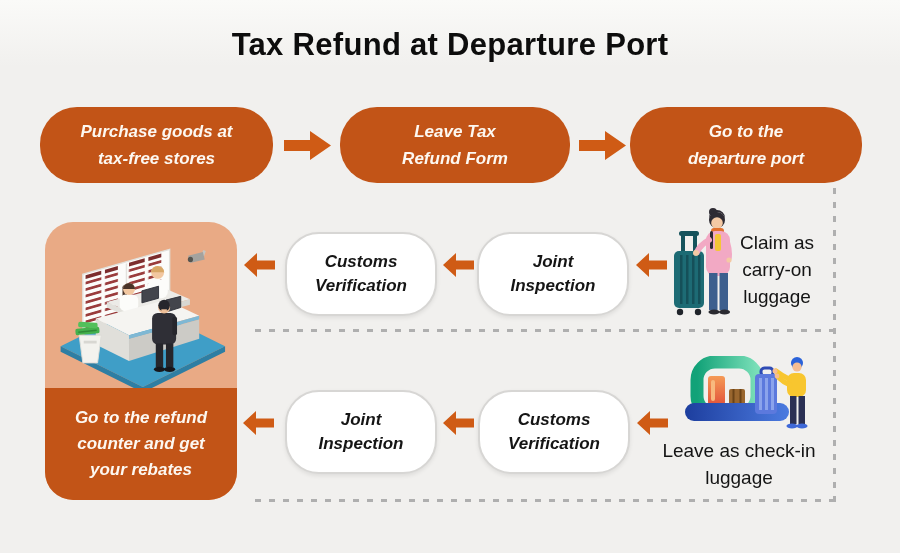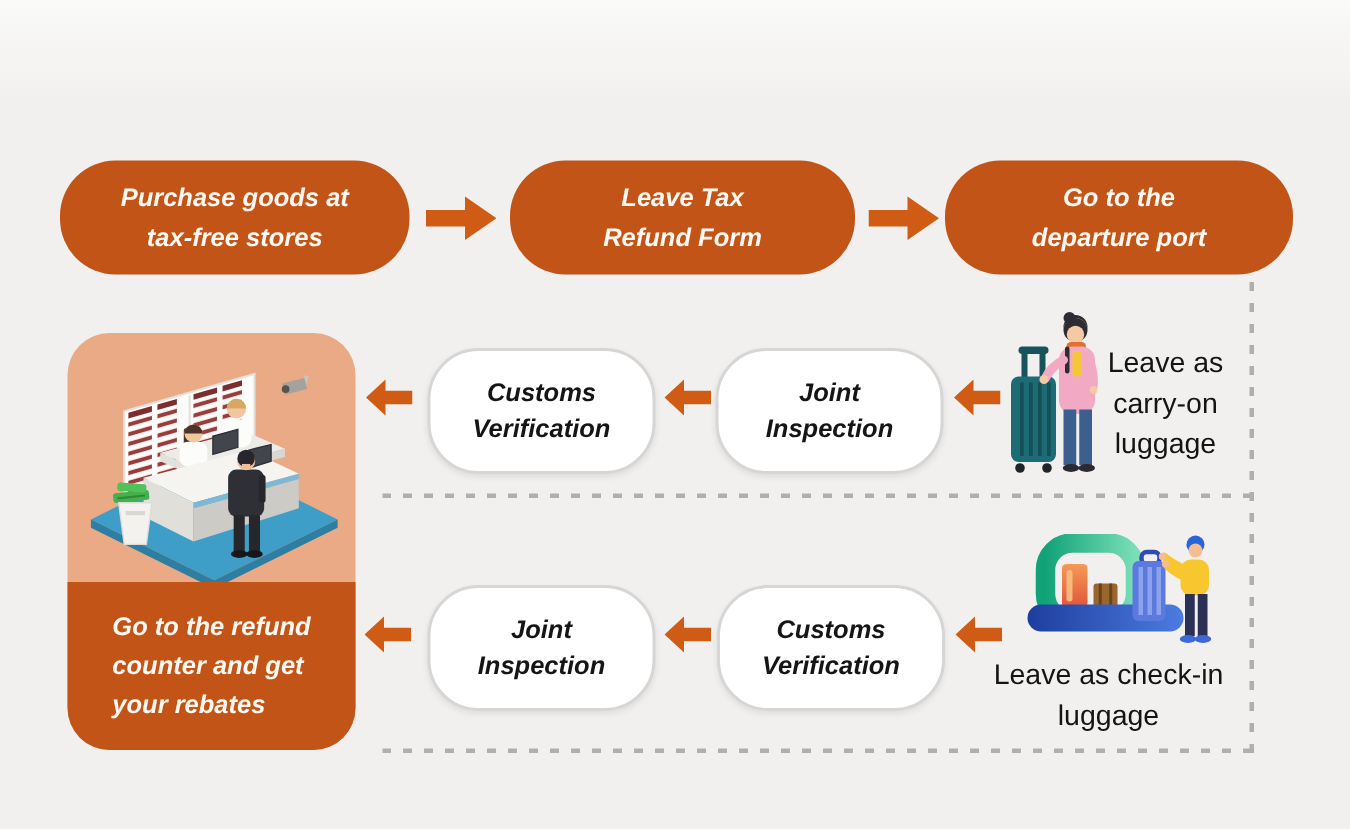--- a/index.html
+++ b/index.html
@@ -46,29 +46,30 @@
     position:absolute; left:45px; top:222px; width:192px; height:278px;
     background:var(--panel-top,#E9AA85); border-radius:28px;
   }
   .panel-bottom {
     position:absolute; left:0; bottom:0; width:100%; height:112px;
     background:var(--panel-bottom,#C25417); border-radius:0 0 28px 28px;
     display:flex; align-items:center; justify-content:center;
   }
   .panel-label {
     color:var(--label-text-light,#FDF8F1); font-style:italic; font-weight:bold;
-    font-size:17px; line-height:26px; white-space:pre-line;
+    font-size:17px; line-height:26px; text-align:center; white-space:pre-line;
   }
   .illu { position:absolute; }
 </style>
 </head>
 <body>
 
 <div class="canvas">
 
+  <h1 class="title">Tax Refund at Departure Port</h1>
 
   <div class="step-box" style="left:40px; top:107px; width:233px;">
     <span class="step-label">Purchase goods at
 tax-free stores</span>
   </div>
 
   <svg class="arrow" style="left:284px; top:130px;" width="47" height="31" viewBox="0 0 47 31">
     <polygon points="0,10 26,10 26,1 47,15.5 26,30 26,21 0,21"></polygon>
   </svg>
 
@@ -219,21 +220,21 @@
       <circle cx="24" cy="46" r="3" fill="#F4C9A4"></circle>
       <path d="M55,34 Q58,44 57,51" stroke="#F2A9C4" stroke-width="5.5" fill="none" stroke-linecap="round"></path>
       <circle cx="57" cy="53" r="2.6" fill="#F4C9A4"></circle>
       <rect x="37" y="66" width="8.5" height="37" fill="#3D5F8E"></rect>
       <rect x="47.5" y="66" width="8.5" height="37" fill="#3D5F8E"></rect>
       <ellipse cx="42" cy="105" rx="5.5" ry="2.6" fill="#2A2A30"></ellipse>
       <ellipse cx="52.5" cy="105" rx="5.5" ry="2.6" fill="#2A2A30"></ellipse>
     </g>
   </svg>
 
-  <div class="caption" style="left:731px; top:229px; width:92px;">Leave as
+  <div class="caption" style="left:731px; top:229px; width:92px;">Claim as
 carry-on
 luggage</div>
 
   <svg class="arrow" style="left:243px; top:410px;" width="31" height="26" viewBox="0 0 31 26">
     <polygon points="31,8.5 13,8.5 13,1 0,13 13,25 13,17.5 31,17.5"></polygon>
   </svg>
 
   <div class="oval" style="left:285px; top:390px;">
     <span class="oval-label">Joint
 Inspection</span>

